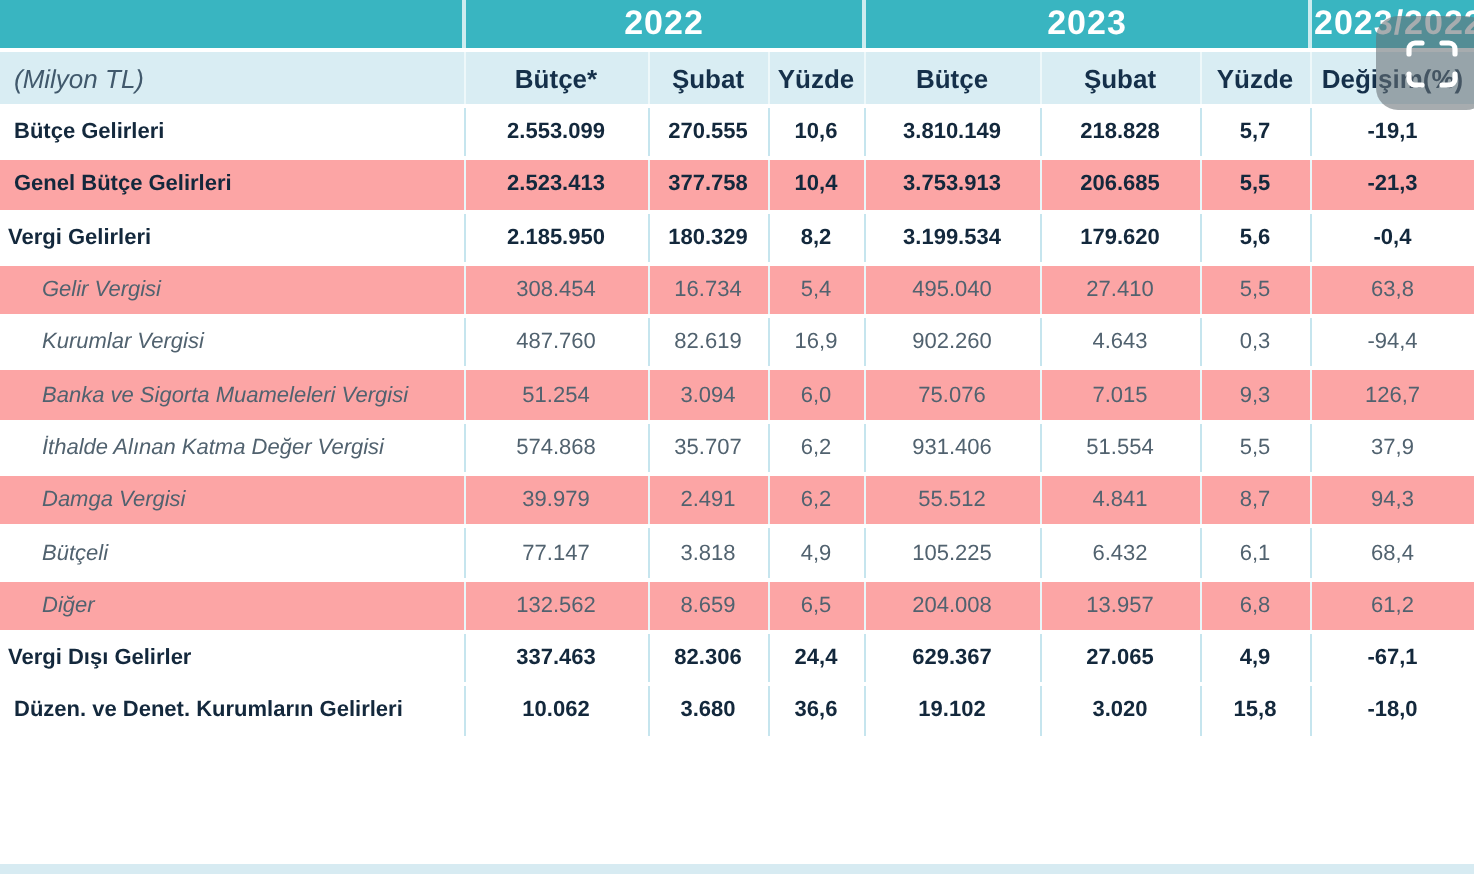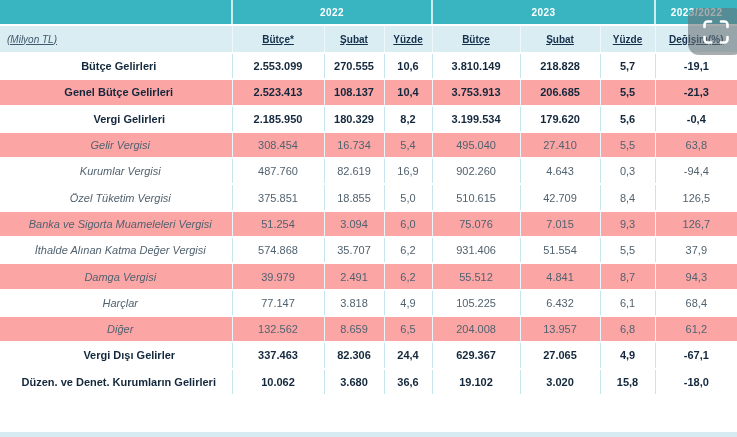--- a/index.html
+++ b/index.html
@@ -12,39 +12,38 @@
   }
   table.budget{
     border-collapse:collapse;
     table-layout:fixed;
     width:737px;
   }
   
   tr.band th{
     background:#39b5c1;
     color:#ffffff;
-    font-size:10px;
+    font-size:17px;
     font-weight:bold;
     height:22px;
     border-bottom:2px solid #ffffff;
     border-right:2px solid rgba(255,255,255,0.75);
     letter-spacing:0.5px;
   }
   tr.band th:last-child{border-right:none;}
   
   tr.subhead th{
     background:#d9edf3;
     color:#15304a;
-    font-size:10px;
+    font-size:13px;
     font-weight:bold;
     height:24px;
     text-align:center;
     border-bottom:2px solid #ffffff;
     border-right:1px solid #eef8fa;
-    text-decoration:underline;
   }
   tr.subhead th:last-child{border-right:none;}
   tr.subhead th.unit{
     text-align:left;
     padding-left:7px;
     font-style:italic;
     font-weight:normal;
     color:#41596c;
   }
   
@@ -60,24 +59,24 @@
     overflow:hidden;
   }
   tbody td:last-child{border-right:none;}
   tbody tr.alt td{
     background:#fca5a5;
     border-right-color:#e9f6f9;
   }
   tbody tr.r-bold td{font-weight:bold;color:#13283c;}
   tbody tr.r-italic td{color:#51626f;}
   tbody tr.r-italic td.label-cell{font-style:italic;}
-  td.label-cell{text-align:center;}
+  td.label-cell{text-align:left;}
   tr.ind-0 td.label-cell{padding-left:7px;}
-  tr.ind-1 td.label-cell{padding-left:28px;}
-  tr.ind-2 td.label-cell{padding-left:10px;}
+  tr.ind-1 td.label-cell{padding-left:4px;}
+  tr.ind-2 td.label-cell{padding-left:21px;}
   .bottom-strip{
     position:absolute;left:0;bottom:0;
     width:737px;height:5px;
     background:#d7ebf2;
   }
   
   .region-icon{
     position:absolute;
     top:8px;right:-7px;
     width:56px;height:47px;
@@ -127,21 +126,21 @@
           <td>270.555</td>
           <td>10,6</td>
           <td>3.810.149</td>
           <td>218.828</td>
           <td>5,7</td>
           <td>-19,1</td>
         </tr>
         <tr class="alt r-bold ind-0">
           <td class="label-cell">Genel Bütçe Gelirleri</td>
           <td>2.523.413</td>
-          <td>108.137</td>
+          <td>377.758</td>
           <td>10,4</td>
           <td>3.753.913</td>
           <td>206.685</td>
           <td>5,5</td>
           <td>-21,3</td>
         </tr>
         <tr class="r-bold ind-1">
           <td class="label-cell">Vergi Gelirleri</td>
           <td>2.185.950</td>
           <td>180.329</td>
@@ -164,30 +163,20 @@
         <tr class="r-italic ind-2">
           <td class="label-cell">Kurumlar Vergisi</td>
           <td>487.760</td>
           <td>82.619</td>
           <td>16,9</td>
           <td>902.260</td>
           <td>4.643</td>
           <td>0,3</td>
           <td>-94,4</td>
         </tr>
-        <tr class="r-italic ind-2">
-          <td class="label-cell">Özel Tüketim Vergisi</td>
-          <td>375.851</td>
-          <td>18.855</td>
-          <td>5,0</td>
-          <td>510.615</td>
-          <td>42.709</td>
-          <td>8,4</td>
-          <td>126,5</td>
-        </tr>
         <tr class="alt r-italic ind-2">
           <td class="label-cell">Banka ve Sigorta Muameleleri Vergisi</td>
           <td>51.254</td>
           <td>3.094</td>
           <td>6,0</td>
           <td>75.076</td>
           <td>7.015</td>
           <td>9,3</td>
           <td>126,7</td>
         </tr>
@@ -205,21 +194,21 @@
           <td class="label-cell">Damga Vergisi</td>
           <td>39.979</td>
           <td>2.491</td>
           <td>6,2</td>
           <td>55.512</td>
           <td>4.841</td>
           <td>8,7</td>
           <td>94,3</td>
         </tr>
         <tr class="r-italic ind-2">
-          <td class="label-cell">Harçlar</td>
+          <td class="label-cell">Bütçeli</td>
           <td>77.147</td>
           <td>3.818</td>
           <td>4,9</td>
           <td>105.225</td>
           <td>6.432</td>
           <td>6,1</td>
           <td>68,4</td>
         </tr>
         <tr class="alt r-italic ind-2">
           <td class="label-cell">Diğer</td>

